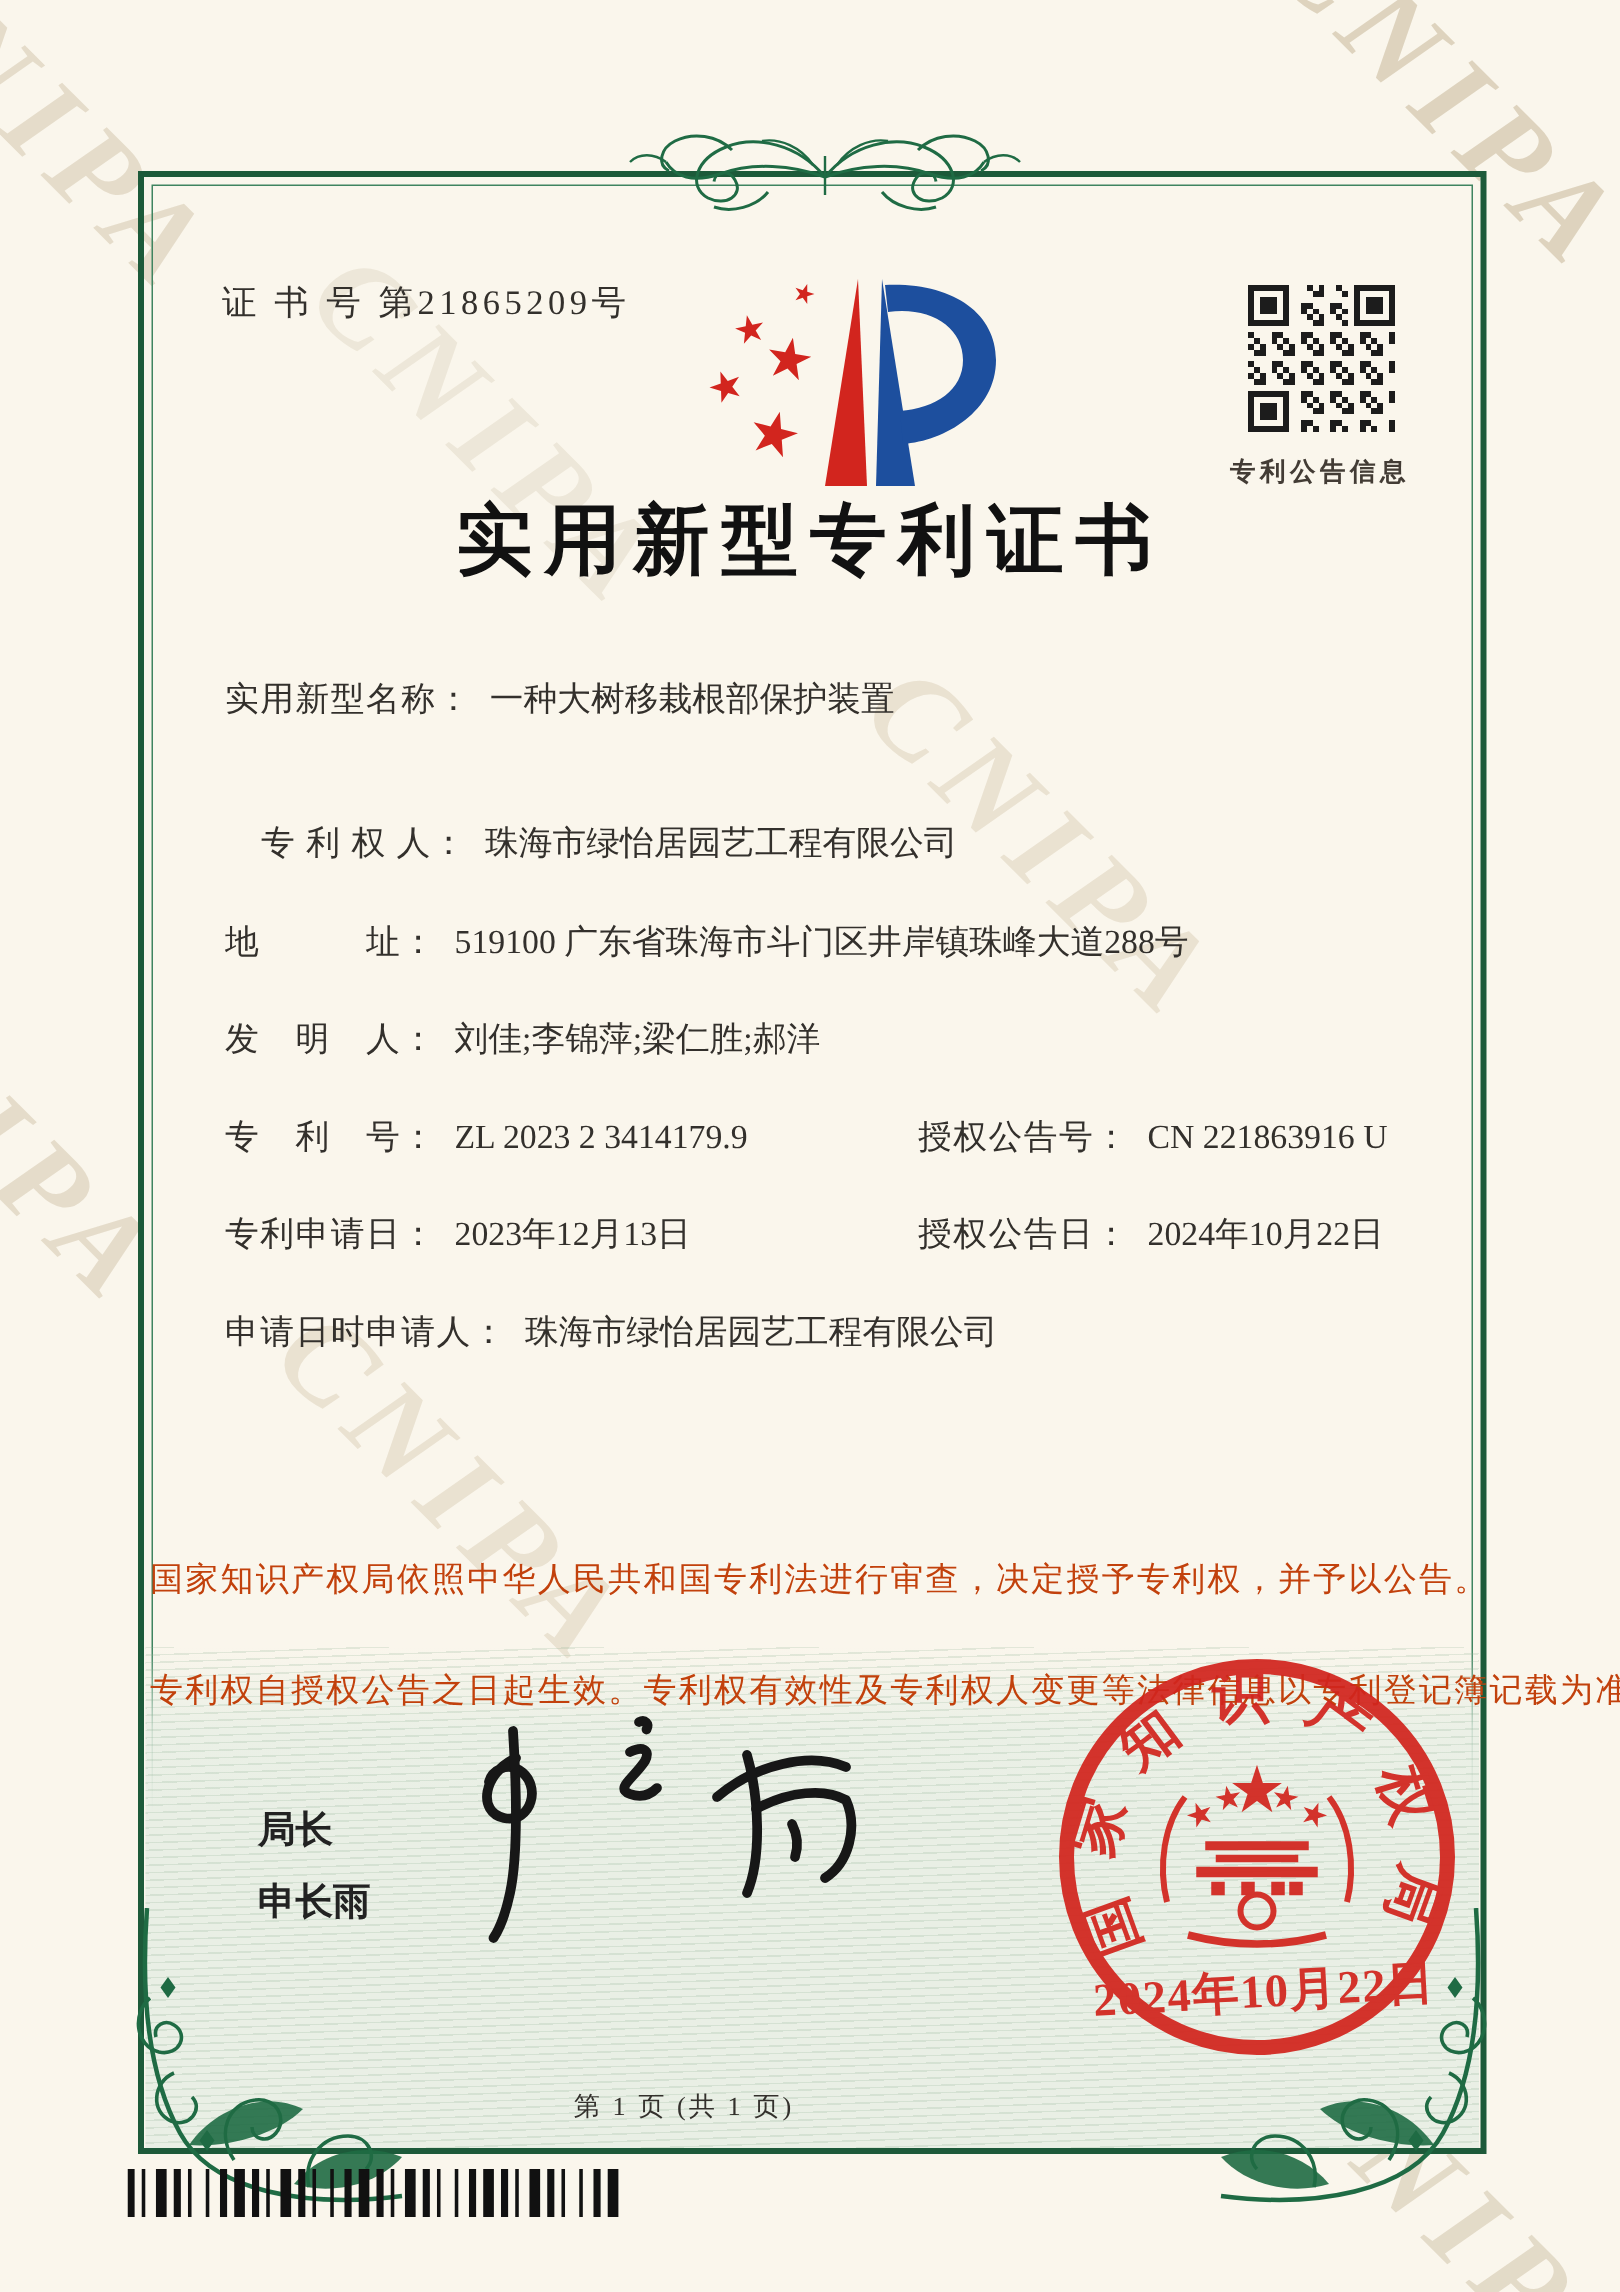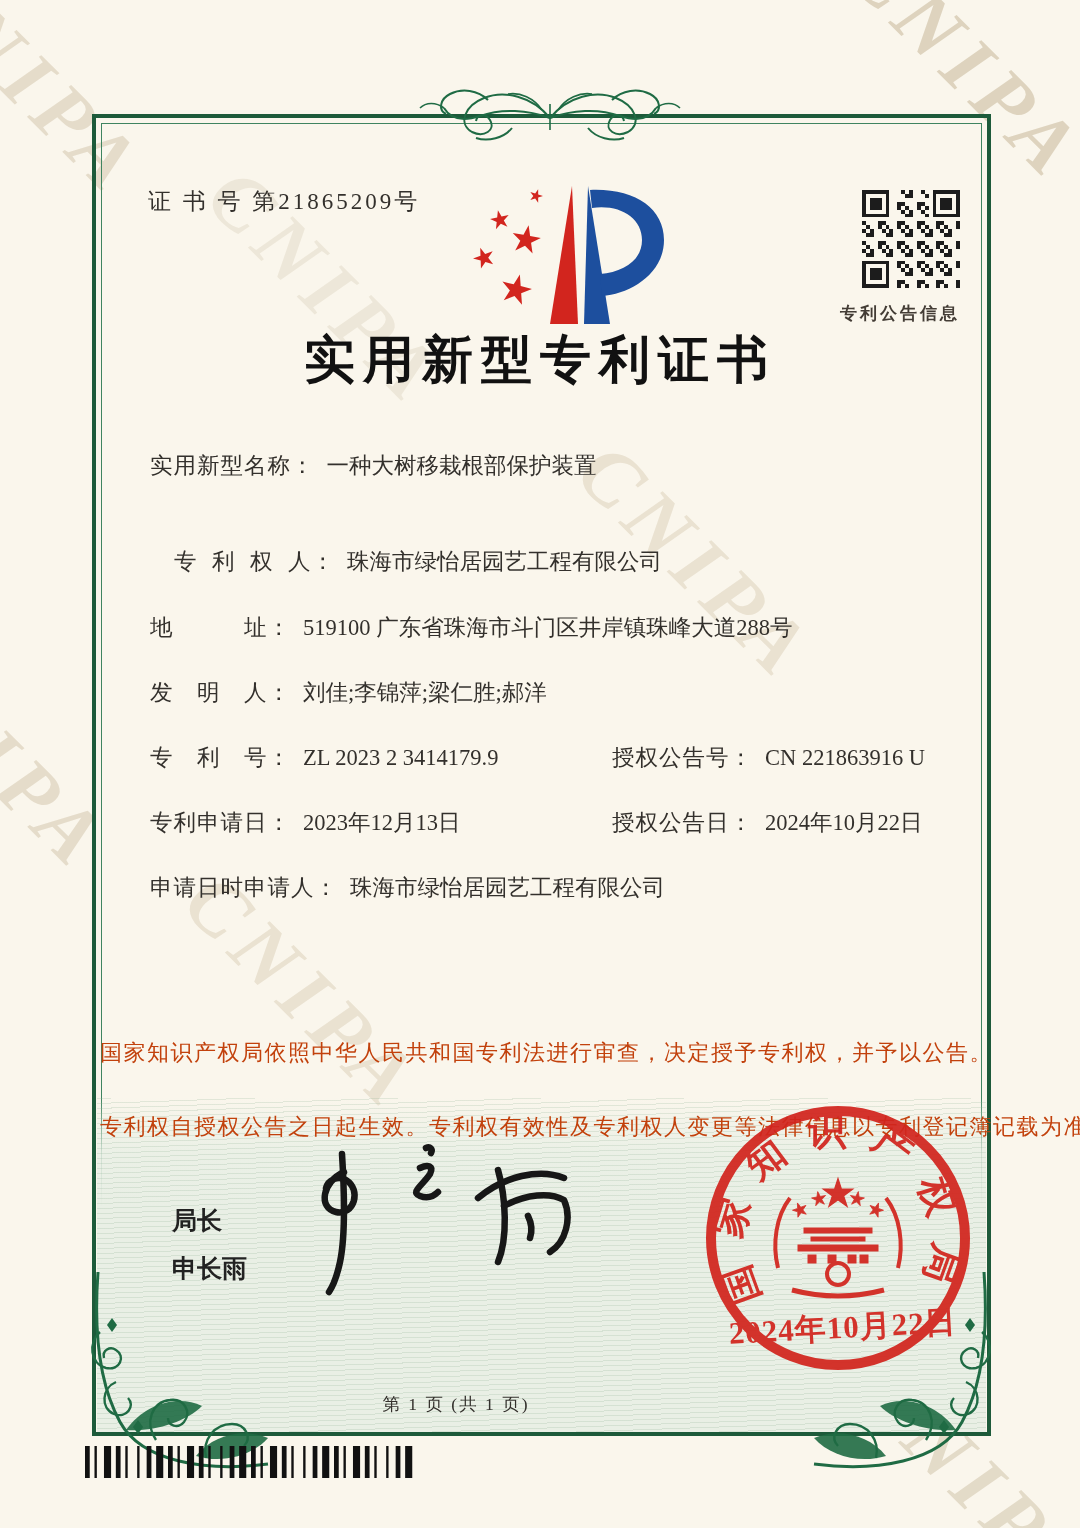--- a/index.html
+++ b/index.html
@@ -32,32 +32,32 @@
     position:absolute;left:97px;top:1098px;width:889px;height:334px;
     background:
       repeating-linear-gradient(178deg, rgba(140,175,145,.22) 0 1px, rgba(0,0,0,0) 1px 5px),
       linear-gradient(180deg, rgba(232,239,229,0) 0, rgba(232,239,229,.85) 55px, #e9efe5 110px);
   }
   .cert-no{
     position:absolute;left:148px;top:186px;
     font-size:23px;letter-spacing:3px;color:#33302c;
   }
   .logo{position:absolute;left:438px;top:178px;width:236px;height:150px;}
-  .qr-wrap{position:absolute;left:820px;top:190px;width:140px;text-align:right;font-family:Liberation Serif, serif;}
+  .qr-wrap{position:absolute;left:820px;top:190px;width:140px;text-align:left;font-family:Liberation Serif, serif;}
   .qr-box{width:98px;height:98px;margin-left:12px;}
   .qr-label{
     margin-top:10px;font-size:17px;letter-spacing:3px;color:#433c35;
     font-weight:bold;white-space:nowrap;
   }
   .title{
     position:absolute;left:0;top:326px;width:1080px;text-align:center;
     font-size:51px;font-weight:bold;letter-spacing:8px;color:#111;
   }
   .row{position:absolute;left:150px;width:800px;font-size:22.5px;color:#33302c;white-space:nowrap;}
-  .row .lbl{letter-spacing:1px;font-family:Liberation Mono, monospace;}
+  .row .lbl{letter-spacing:1px;}
   .row .val{margin-left:12px;}
   .row .col2{position:absolute;left:462px;top:0;}
   .statement{
     position:absolute;left:100px;width:880px;text-align:center;
     font-size:22px;color:#c2410c;letter-spacing:1.5px;white-space:nowrap;
   }
   .officer{
     position:absolute;left:172px;top:1196px;
     font-family:"Liberation Sans","DejaVu Sans",sans-serif;
     font-size:25px;color:#222;line-height:48px;font-weight:bold;

